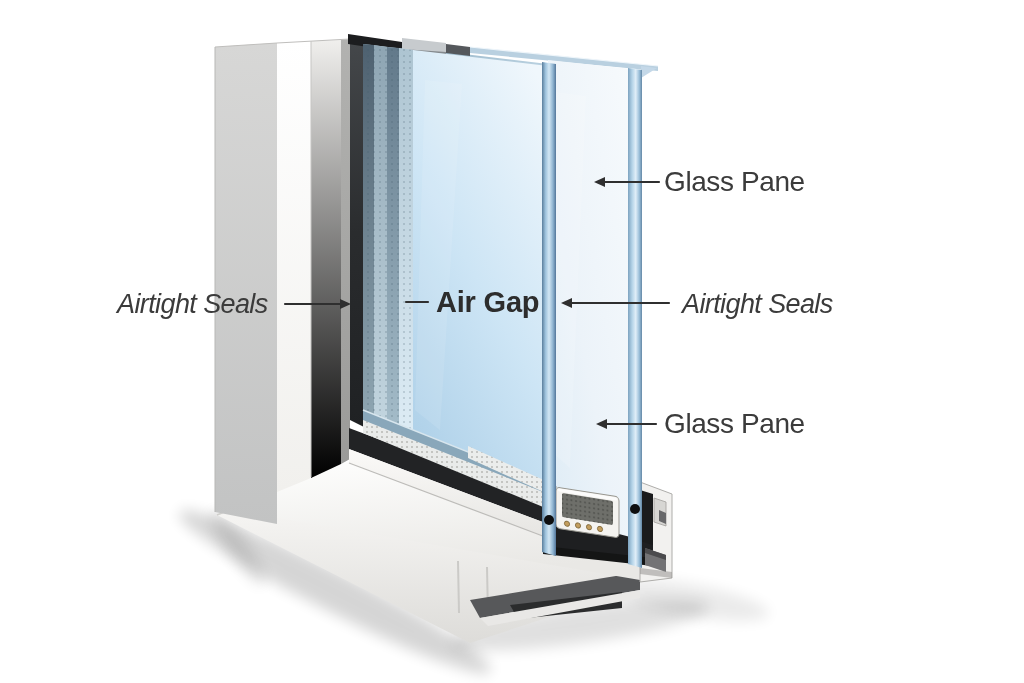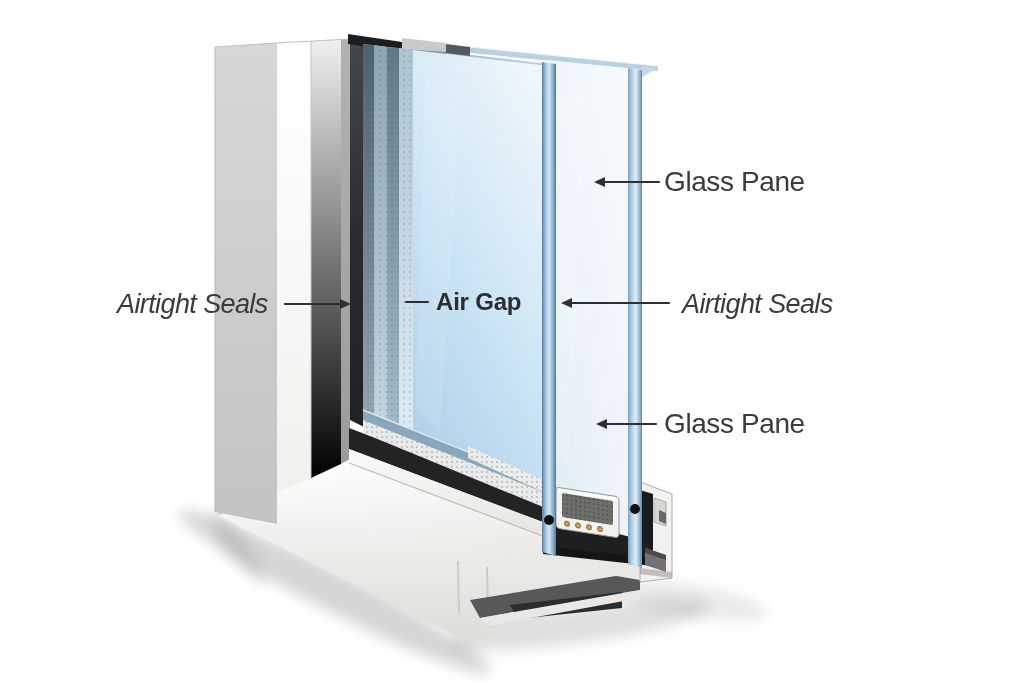--- a/index.html
+++ b/index.html
@@ -2,21 +2,21 @@
 <html><head>
 <meta charset="utf-8">
 <style>
   html,body{margin:0;padding:0;background:#ffffff;}
   .stage{position:relative;width:963px;height:683px;background:#ffffff;overflow:hidden;
          font-family:"Liberation Sans",sans-serif;}
   .stage svg{position:absolute;left:0;top:0;}
   .label{position:absolute;font-size:28px;line-height:28px;letter-spacing:-0.4px;
          color:#3b3b3b;white-space:nowrap;font-weight:400;}
   .label.seals{font-size:27px;letter-spacing:-0.6px;font-style:italic;}
-  .label.bold{font-weight:700;font-size:24px;color:#2d2d2d;letter-spacing:-0.2px;}
+  .label.bold{font-weight:700;font-size:29px;color:#2d2d2d;letter-spacing:-0.2px;}
 </style>
 </head>
 <body>
 
 <div class="stage">
 <svg width="1024" height="683" viewBox="0 0 1024 683">
   <defs>
     <linearGradient id="gA1" x1="0" y1="0" x2="0" y2="1">
           <stop offset="0" stop-color="#d7d7d6"></stop>
           <stop offset="1" stop-color="#c2c3c3"></stop>

